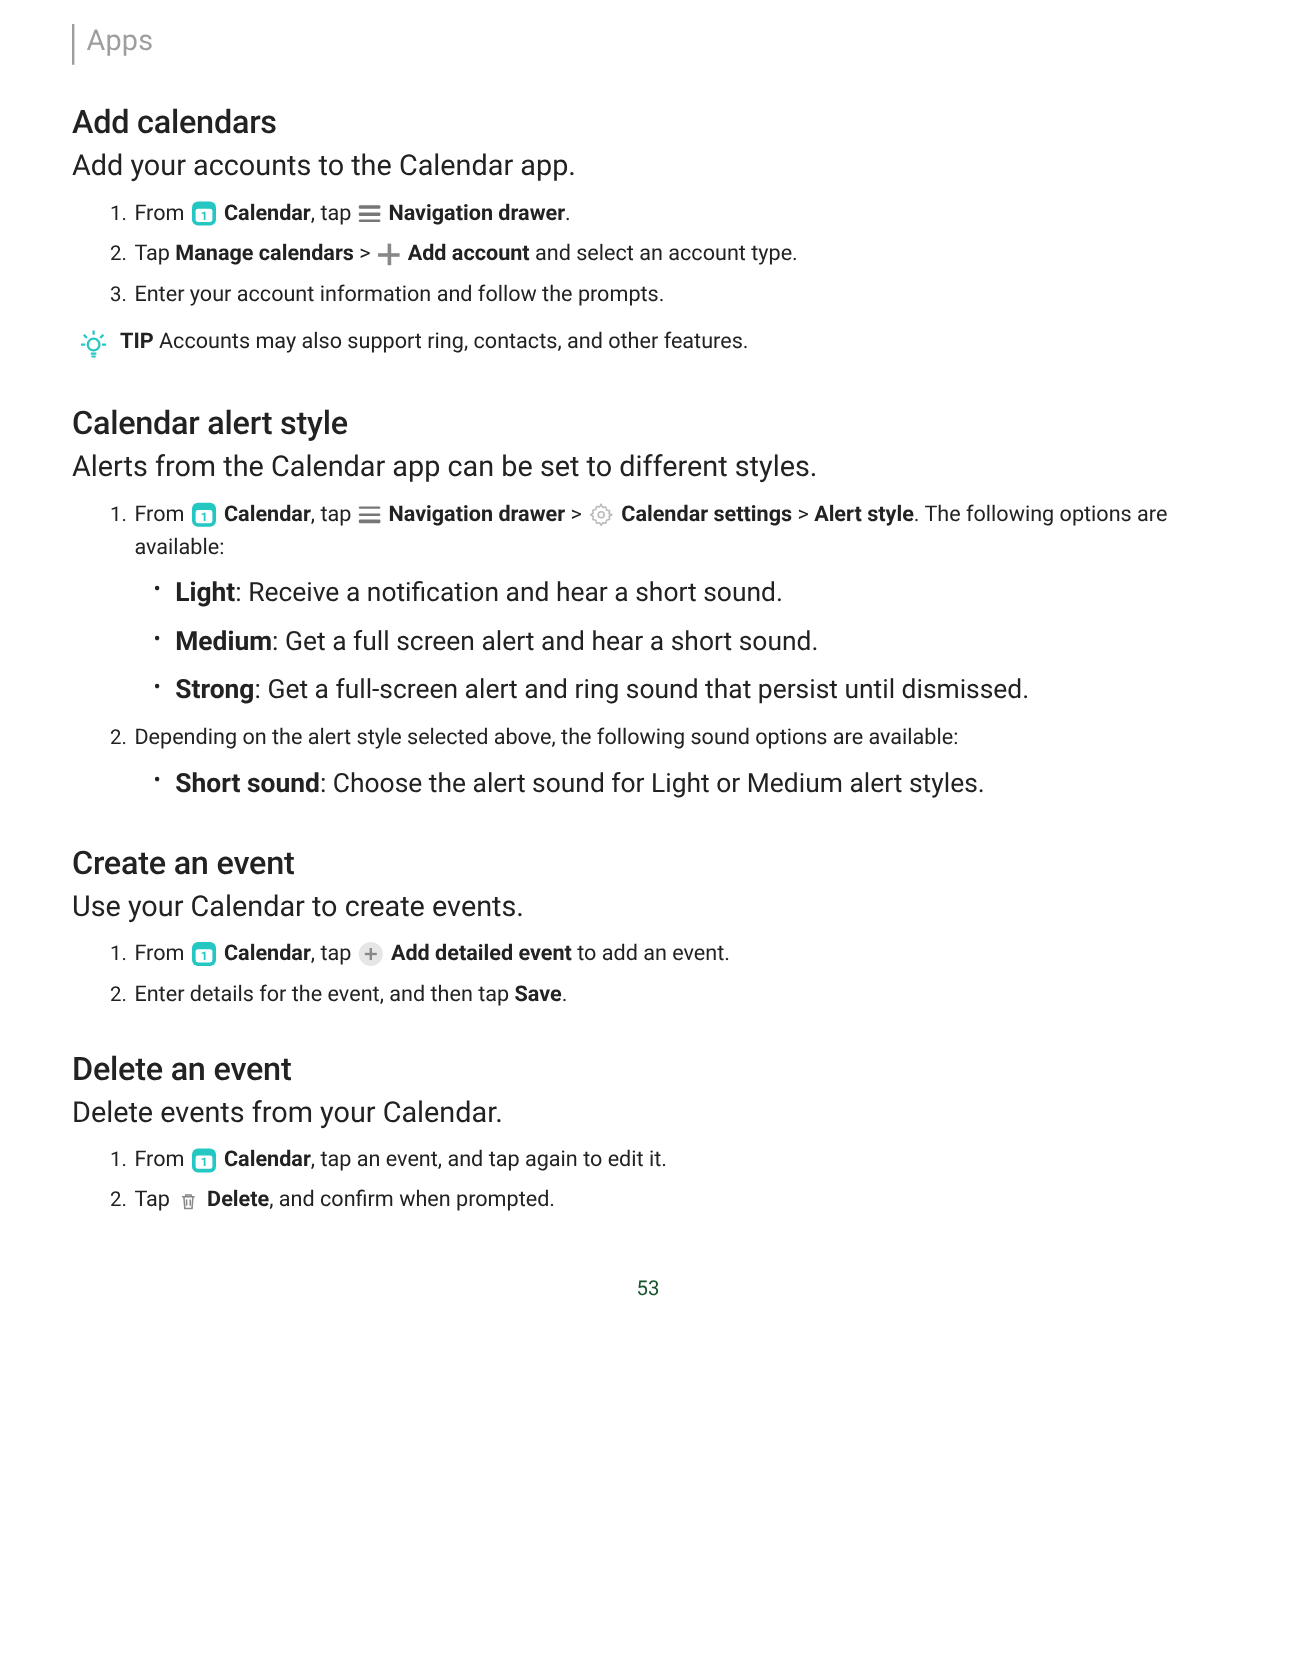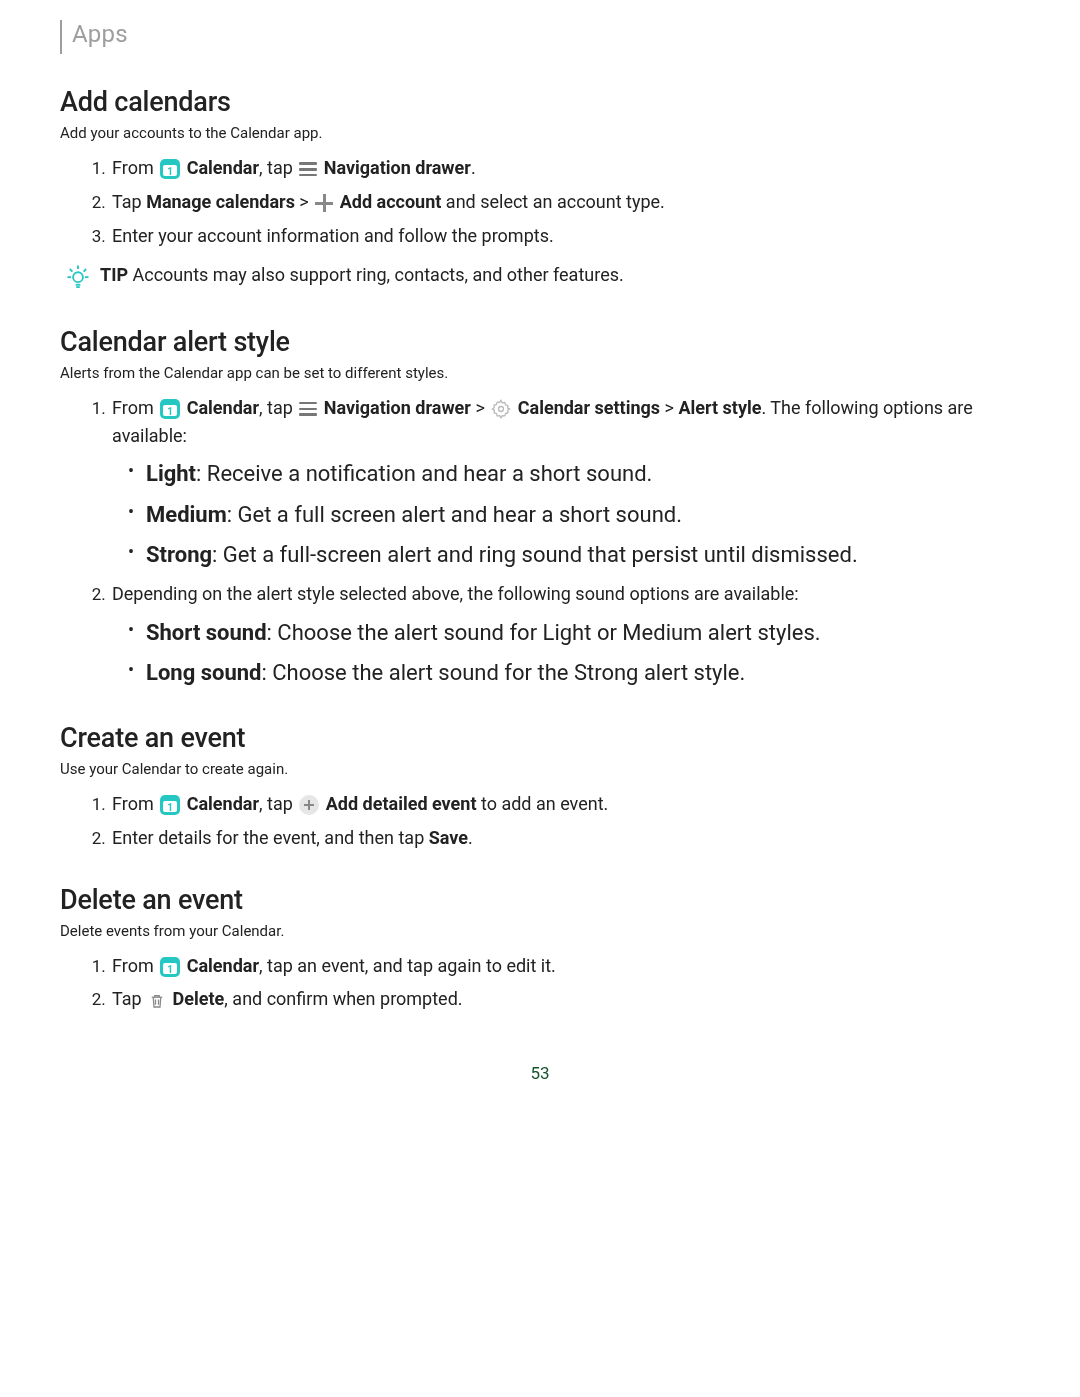--- a/index.html
+++ b/index.html
@@ -31,21 +31,21 @@
     font-weight: 400;
     letter-spacing: 0.2px;
   }
   h2 {
     font-size: 27px;
     font-weight: 500;
     margin: 32px 0 6px 0;
     letter-spacing: -0.2px;
   }
   .intro {
-    font-size: 15px;
+    font-size: 24px;
     margin: 2px 0 12px 0;
   }
   ol {
     padding-left: 50px;
     margin: 10px 0 14px 0;
   }
   ol > li {
     font-size: 18px;
     line-height: 1.55;
     margin-bottom: 6px;
@@ -263,27 +263,26 @@
       <ul>
         <li><b>Light</b><span>: Receive a notification and hear a short sound.</span></li>
         <li><b>Medium</b><span>: Get a full screen alert and hear a short sound.</span></li>
         <li><b>Strong</b><span>: Get a full-screen alert and ring sound that persist until dismissed.</span></li>
       </ul>
     </li>
     <li>
       <span>Depending on the alert style selected above, the following sound options are available:</span>
       <ul>
         <li><b>Short sound</b><span>: Choose the alert sound for Light or Medium alert styles.</span></li>
-        <li><b>Long sound</b><span>: Choose the alert sound for the Strong alert style.</span></li>
       </ul>
     </li>
   </ol>
 
   <h2>Create an event</h2>
-  <div class="intro">Use your Calendar to create again.</div>
+  <div class="intro">Use your Calendar to create events.</div>
   <ol>
     <li>
       <span>From </span><span class="icon icon-cal"></span><b> Calendar</b><span>, tap </span><span class="icon icon-plus-circle"></span><b> Add detailed event</b><span> to add an event.</span>
     </li>
     <li>
       <span>Enter details for the event, and then tap </span><b>Save</b><span>.</span>
     </li>
   </ol>
 
   <h2>Delete an event</h2>

